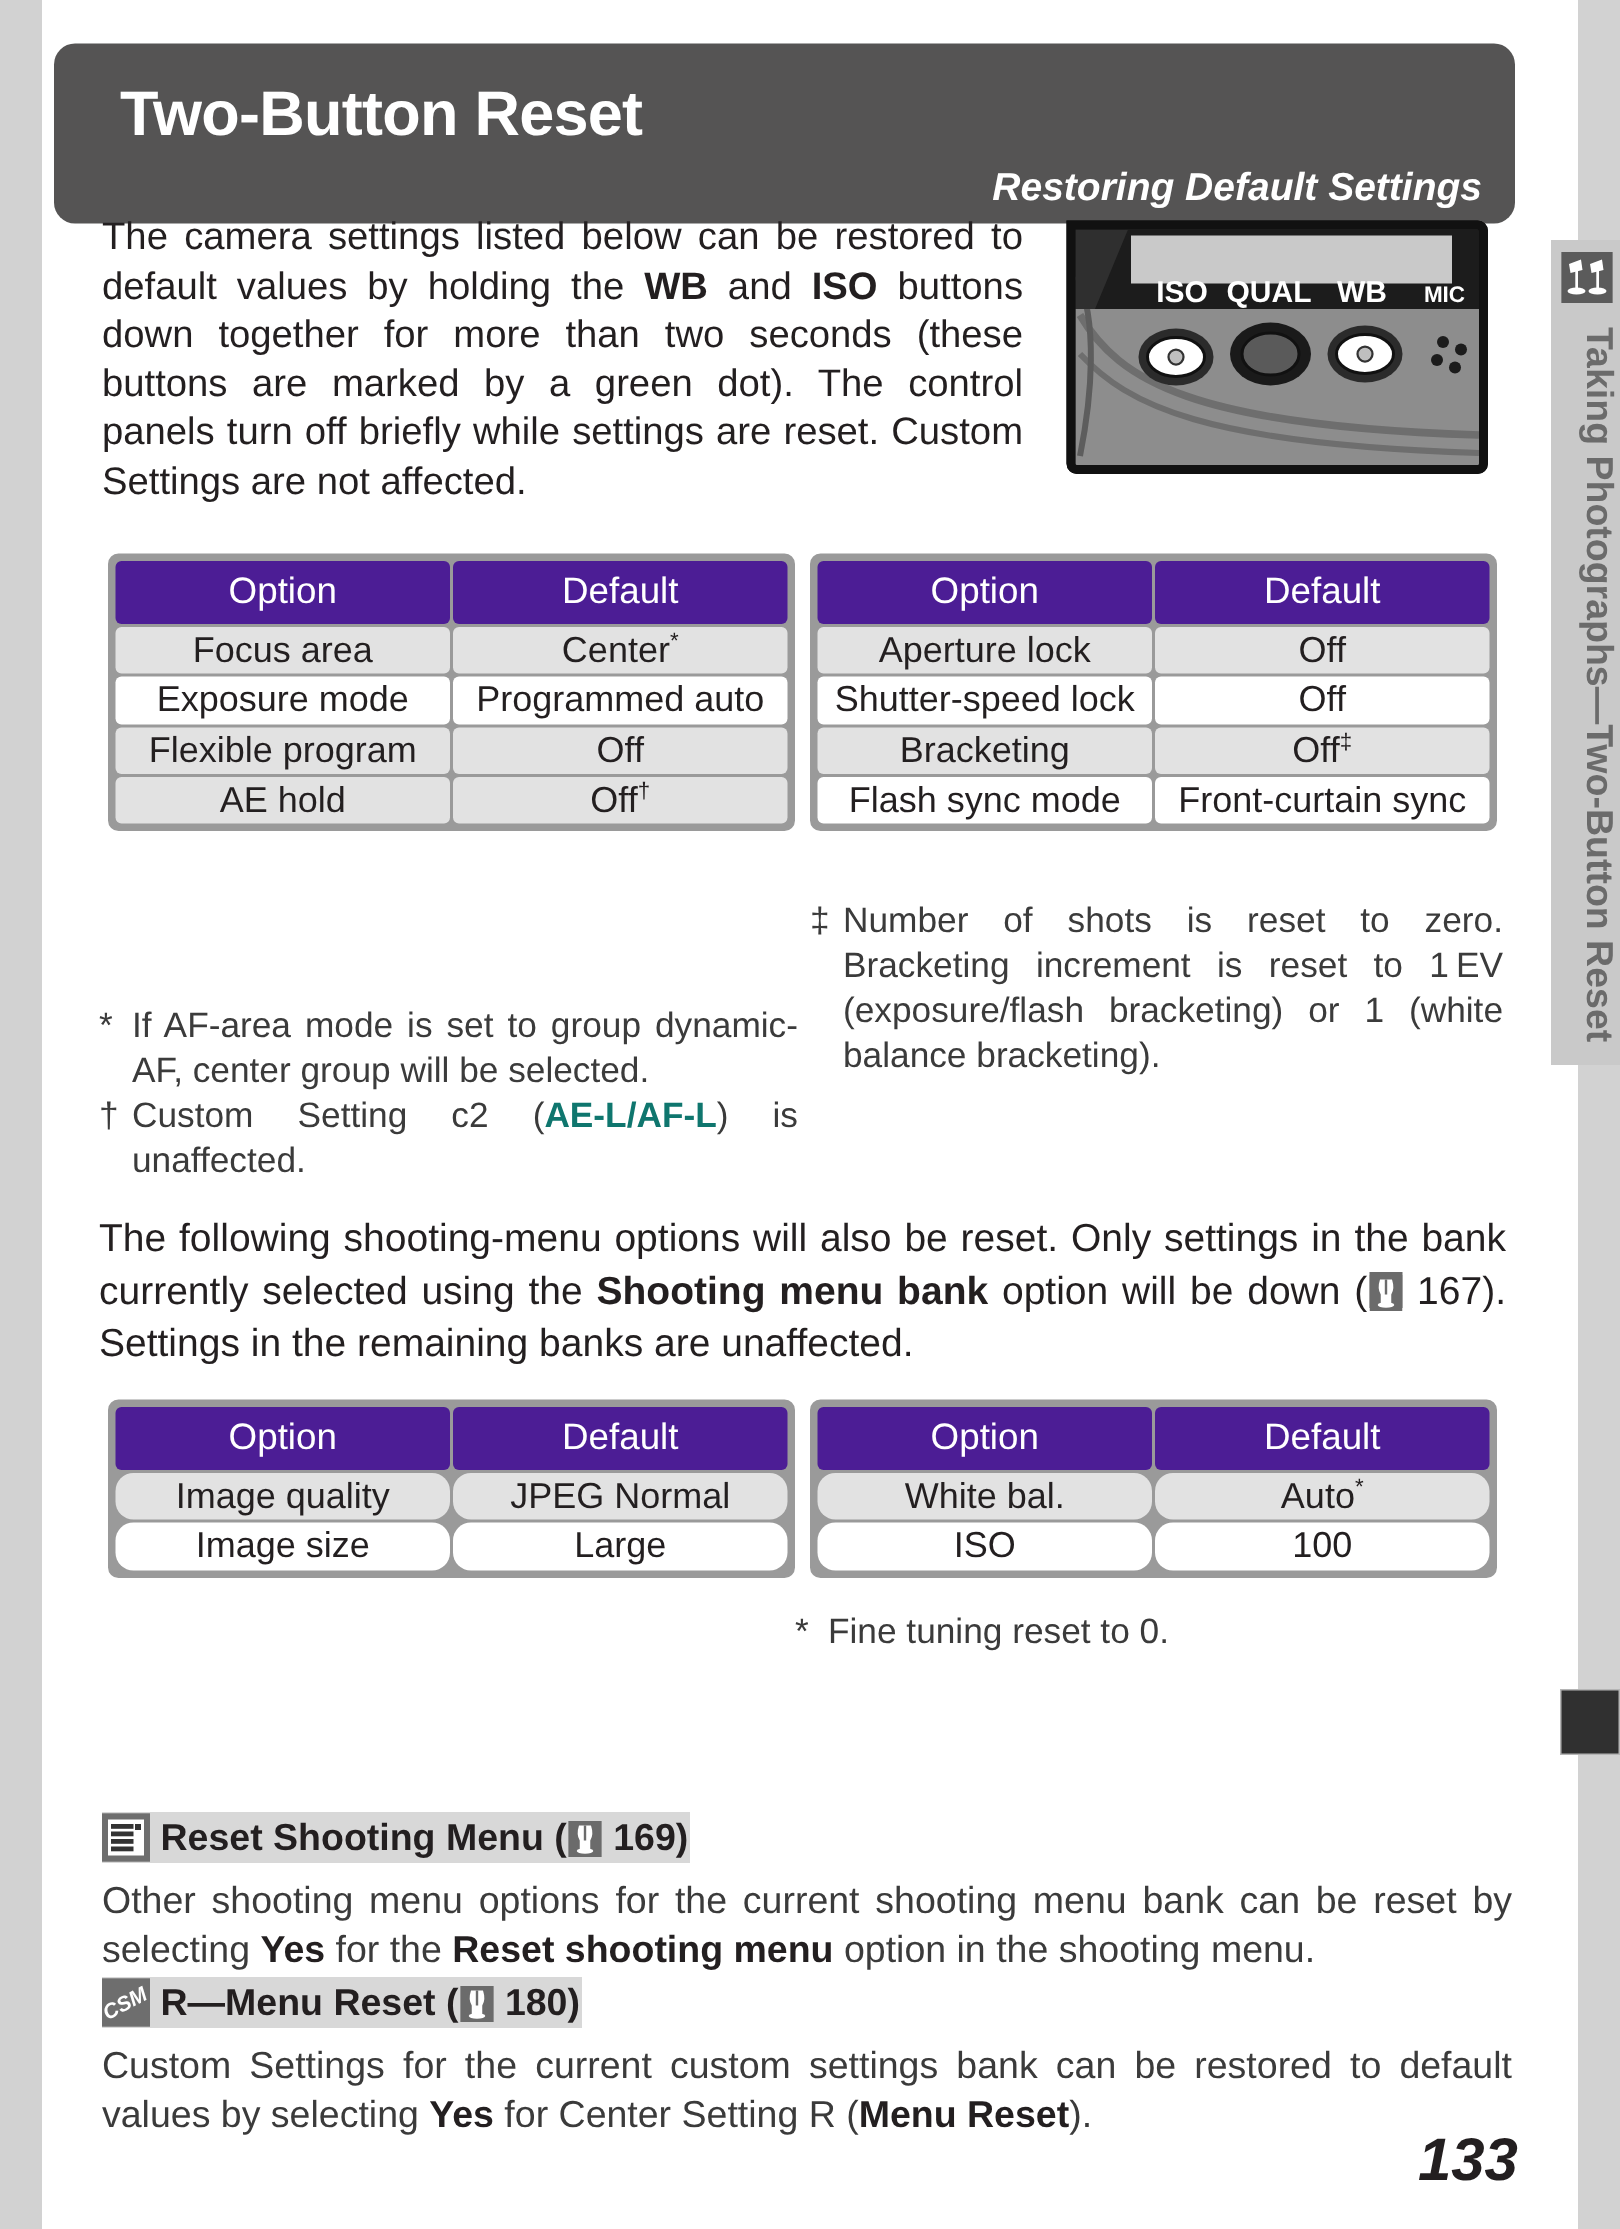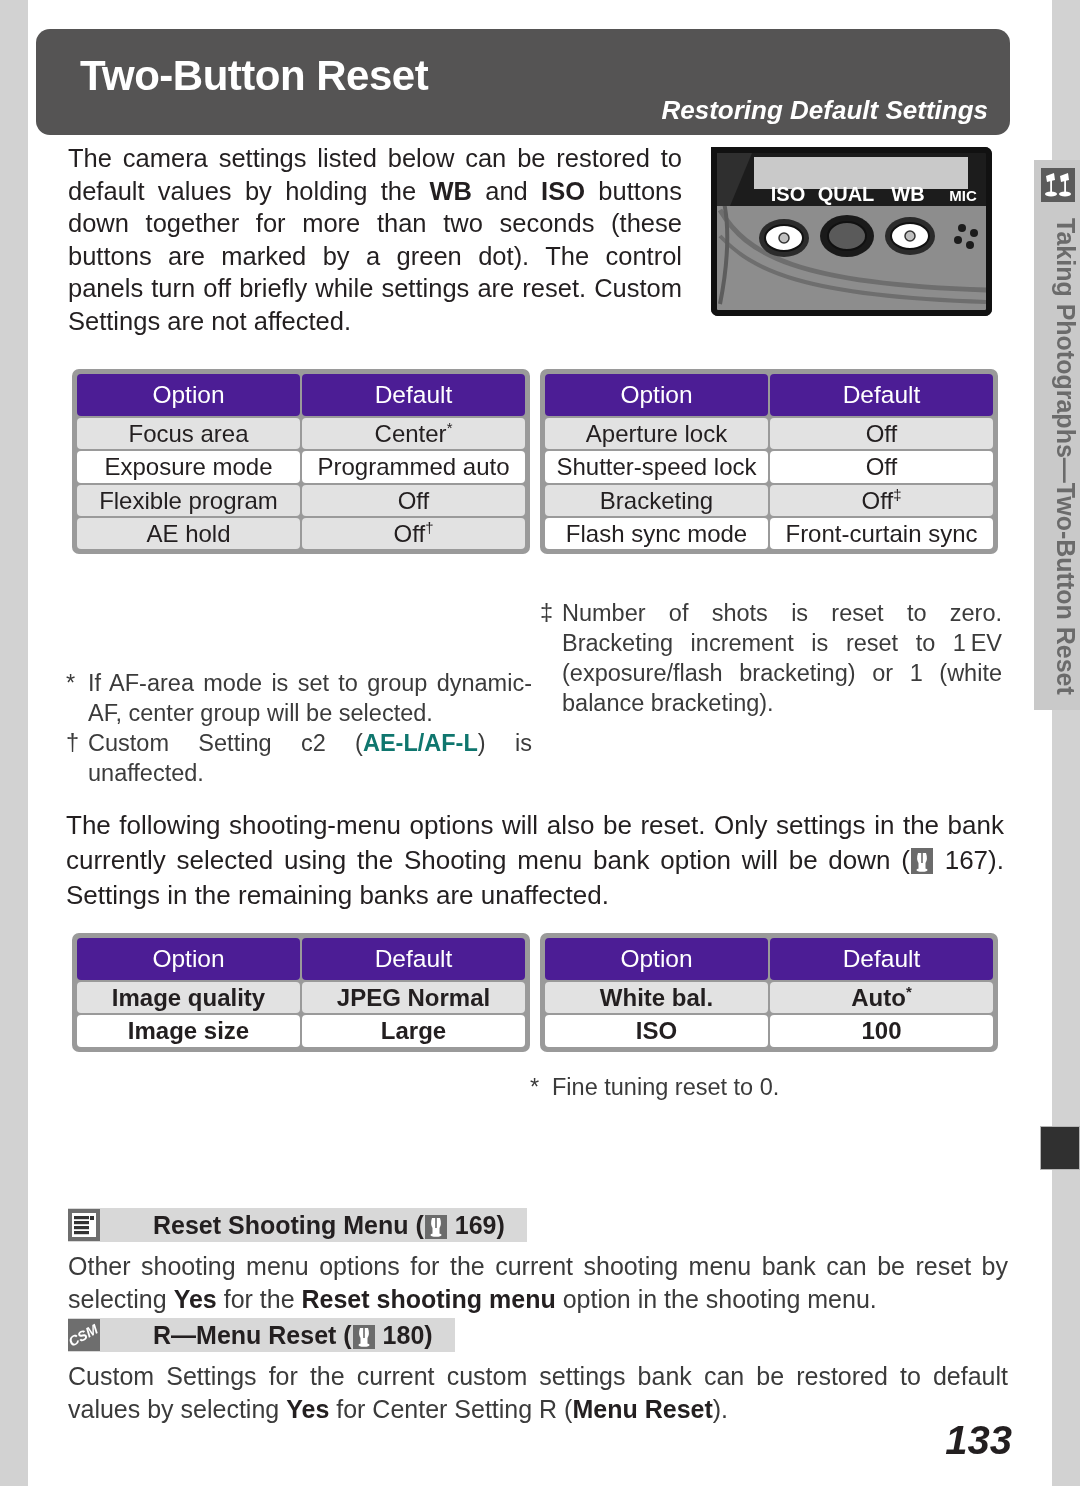--- a/index.html
+++ b/index.html
@@ -21,21 +21,21 @@
     position: absolute;
     left: 28px; top: 0;
     width: 1024px; height: 1486px;
     background: #ffffff;
   }
 
   
   .header-bar {
     position: absolute;
     left: 36px; top: 29px;
-    width: 974px; height: 106px;
+    width: 974px; height: 120px;
     background: #555454;
     border-radius: 14px;
     color: #ffffff;
   }
   .header-title {
     position: absolute;
     left: 44px; top: 26px;
     font-size: 42px;
     font-weight: bold;
     letter-spacing: -0.5px;
@@ -128,21 +128,21 @@
     line-height: 1.14;
   }
   .tbl td.hd {
     background: #4c1d95;
     color: #ffffff;
     font-size: 24.5px;
     height: 42px;
   }
   .tbl td.gray { background: #e2e2e2; }
   .tbl td.white { background: #ffffff; }
-  .tbl td.bold { font-weight: bold; }
+  .tbl td.bold { font-weight: normal; border-radius: 12px; }
   sup.mk {
     font-size: 0.62em;
     vertical-align: super;
     line-height: 0;
   }
 
   #tbl-left  { left: 72px; top: 369px; width: 458px; }
   #tbl-right { left: 540px; top: 369px; width: 458px; }
   #tbl-bl    { left: 72px; top: 933px; width: 458px; }
   #tbl-br    { left: 540px; top: 933px; width: 458px; }
@@ -167,34 +167,33 @@
   .mid {
     position: absolute;
     left: 66px; top: 808px;
     width: 938px;
     font-size: 26px;
     line-height: 35px;
     color: #231f20;
     text-align: justify;
     text-justify: inter-word;
   }
-  .mid b { font-weight: normal; }
+  .mid b { font-weight: bold; }
 
   
   .note { position: absolute; width: 940px; left: 68px; }
   #note-1 { top: 1208px; }
   #note-2 { top: 1318px; }
 
   .note-head {
     display: inline-flex;
     align-items: center;
     background: #d8d8d8;
     height: 34px;
-    padding-right: 22px;
-    gap: 46px;
+    padding-right: 1px;
   }
   .note-badge {
     width: 32px; height: 32px;
     background: #5b5b5b;
     margin-right: 7px;
     flex: 0 0 32px;
     position: relative;
   }
   .note-title {
     font-size: 25px;

